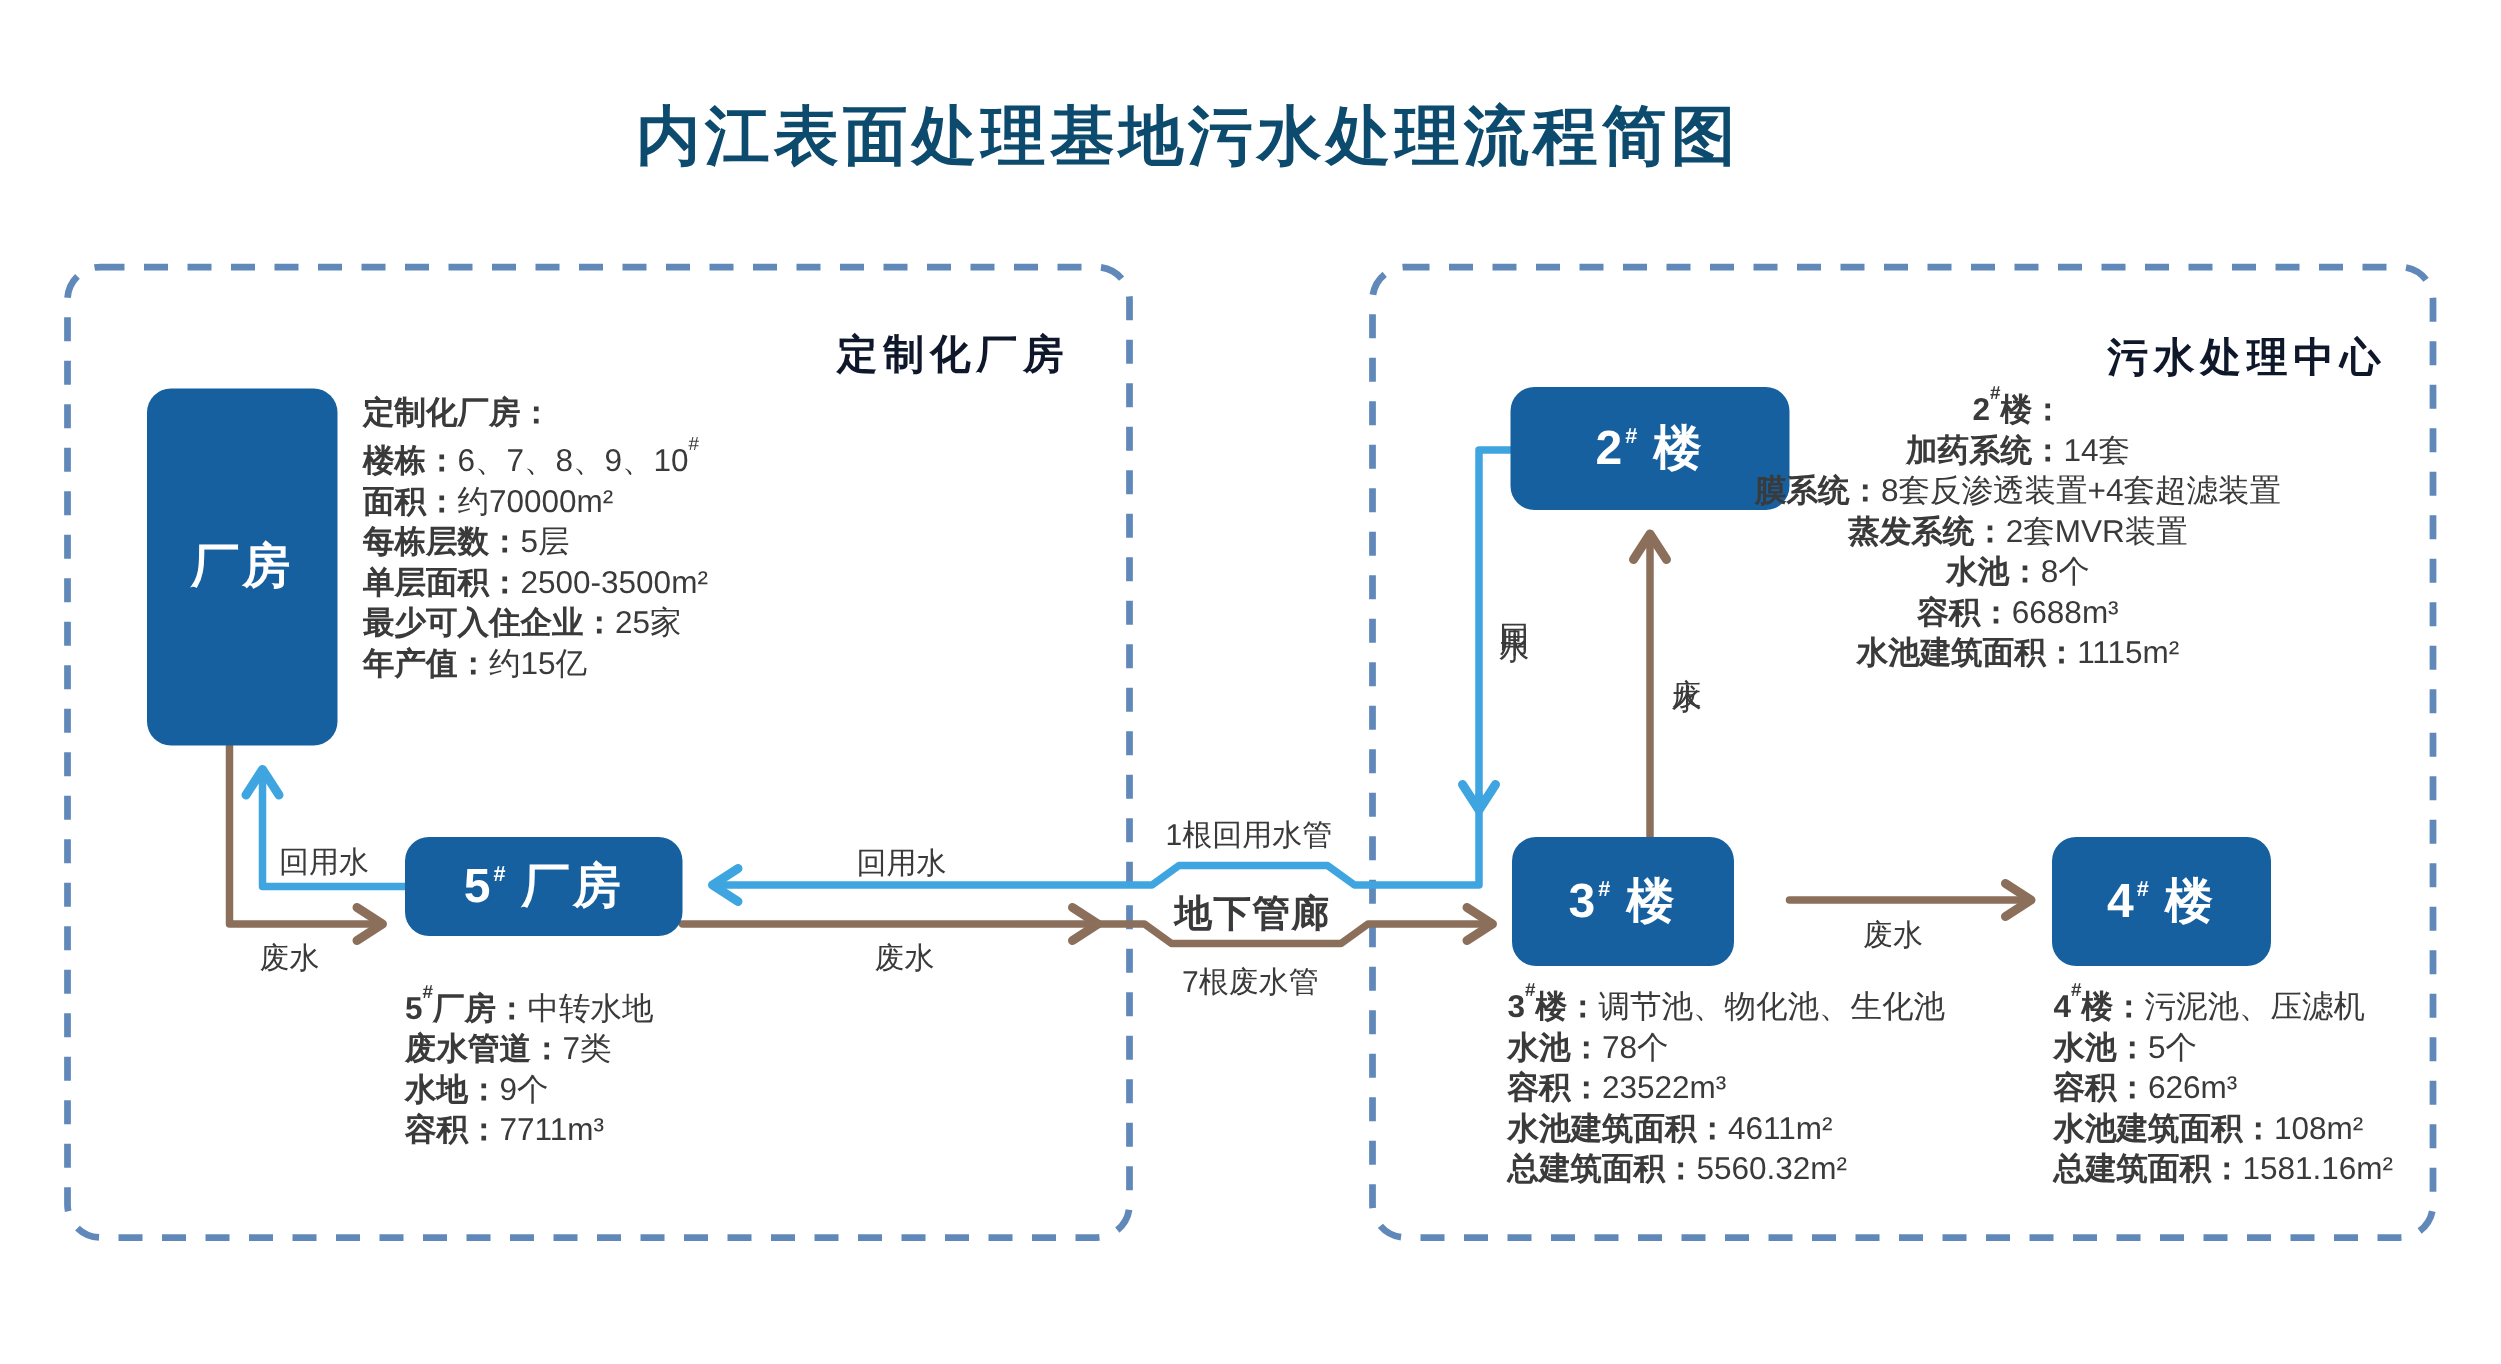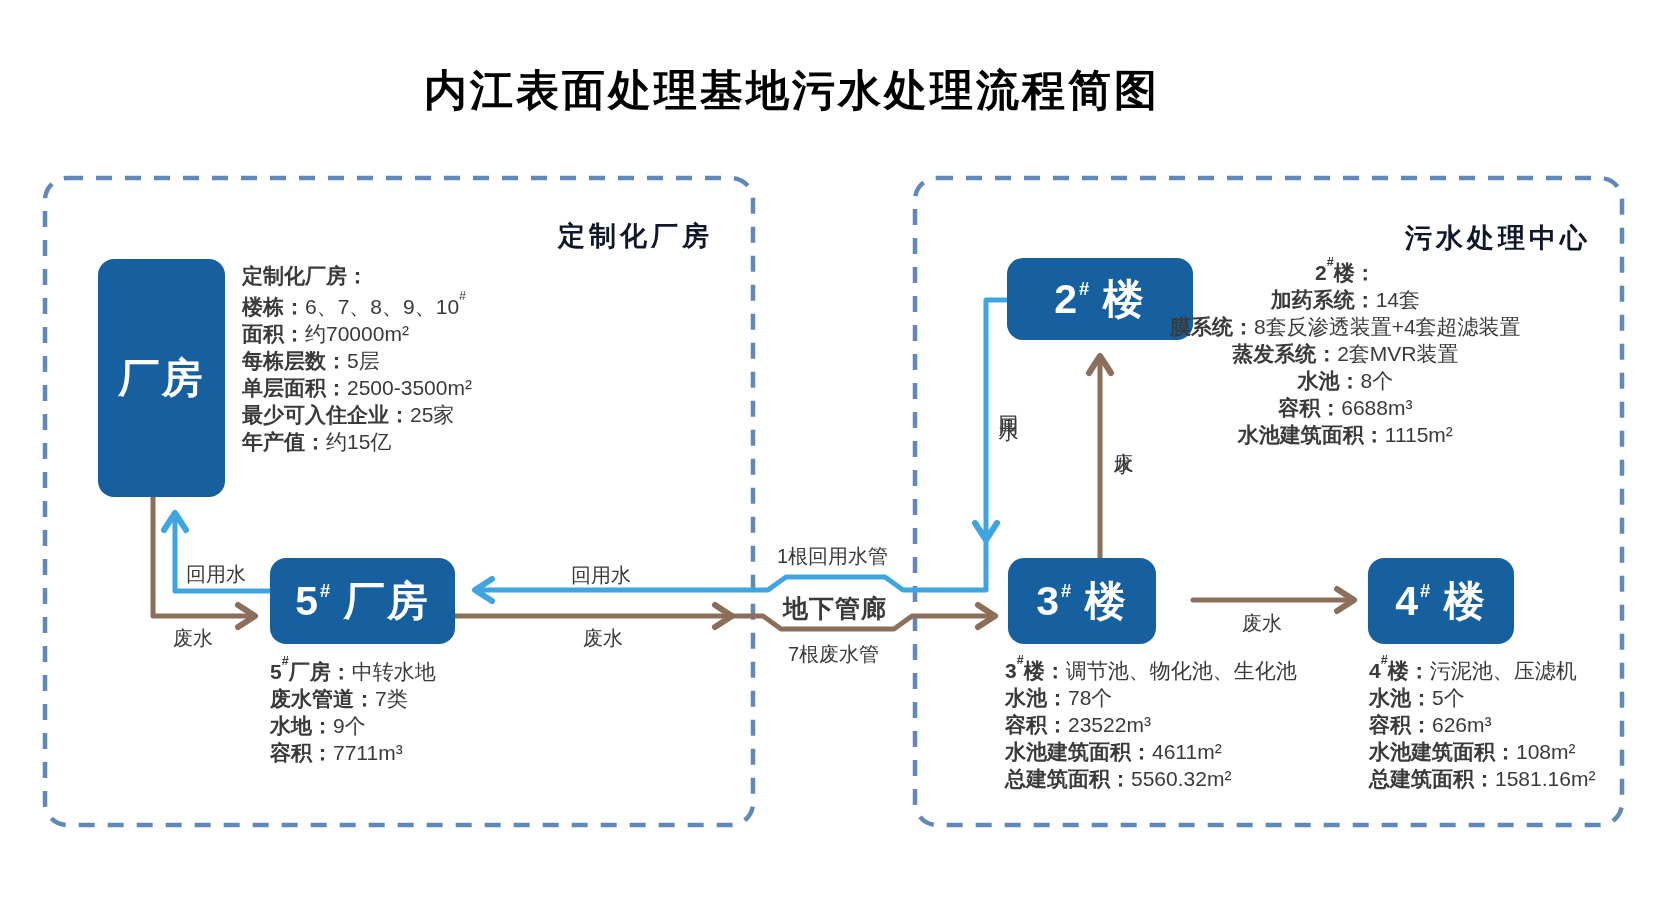--- a/index.html
+++ b/index.html
@@ -4,37 +4,37 @@
 <style>
   html,body{margin:0;padding:0;background:#ffffff;}
   .canvas{
     position:relative;width:1667px;height:909px;background:#ffffff;overflow:hidden;
     font-family:"Liberation Sans","DejaVu Sans",sans-serif;color:#3A3A3A;
   }
   .layer{position:absolute;left:0;top:0;width:1667px;height:909px;}
 
   .title{
     position:absolute;left:0;top:62px;width:1584px;margin:0;
-    text-align:center;font-size:43px;font-weight:bold;color:#000000;letter-spacing:3px;
+    text-align:center;font-size:43px;font-weight:bold;color:#0c4a6e;letter-spacing:3px;
   }
   .zone-label{
     position:absolute;font-size:27px;font-weight:bold;color:#0f172a;letter-spacing:4px;white-space:nowrap;
   }
   .zone-label.left{left:558px;top:218px;}
   .zone-label.right{left:1405px;top:220px;}
 
   .node{
     position:absolute;background:#16609F;border-radius:16px;
     display:flex;align-items:center;justify-content:center;
     color:#ffffff;font-weight:bold;
   }
-  .node-label{font-size:41px;letter-spacing:2px;white-space:nowrap;text-align:right;}
+  .node-label{font-size:32px;letter-spacing:2px;white-space:nowrap;text-align:right;}
   .node-label sup{font-size:.45em;position:relative;top:-.15em;letter-spacing:0;}
   .node.factory {left:98px;  top:259px; width:127px;height:238px;}
-  .node.factory5{left:270px; top:558px; width:185px;height:86px;}
+  .node.factory5{left:270px; top:558px; width:185px;height:66px;}
   .node.bldg2   {left:1007px;top:258px; width:186px;height:82px;}
   .node.bldg3   {left:1008px;top:558px; width:148px;height:86px;}
   .node.bldg4   {left:1368px;top:558px; width:146px;height:86px;}
 
   .info{position:absolute;font-size:21px;line-height:27px;white-space:nowrap;}
   .info .k{font-weight:bold;}
   .info .v{font-weight:normal;}
   .info sup{font-size:.6em;position:relative;top:-.45em;}
   .info.factory-info {left:242px; top:262px;}
   .info.factory5-info{left:270px; top:654px;}

